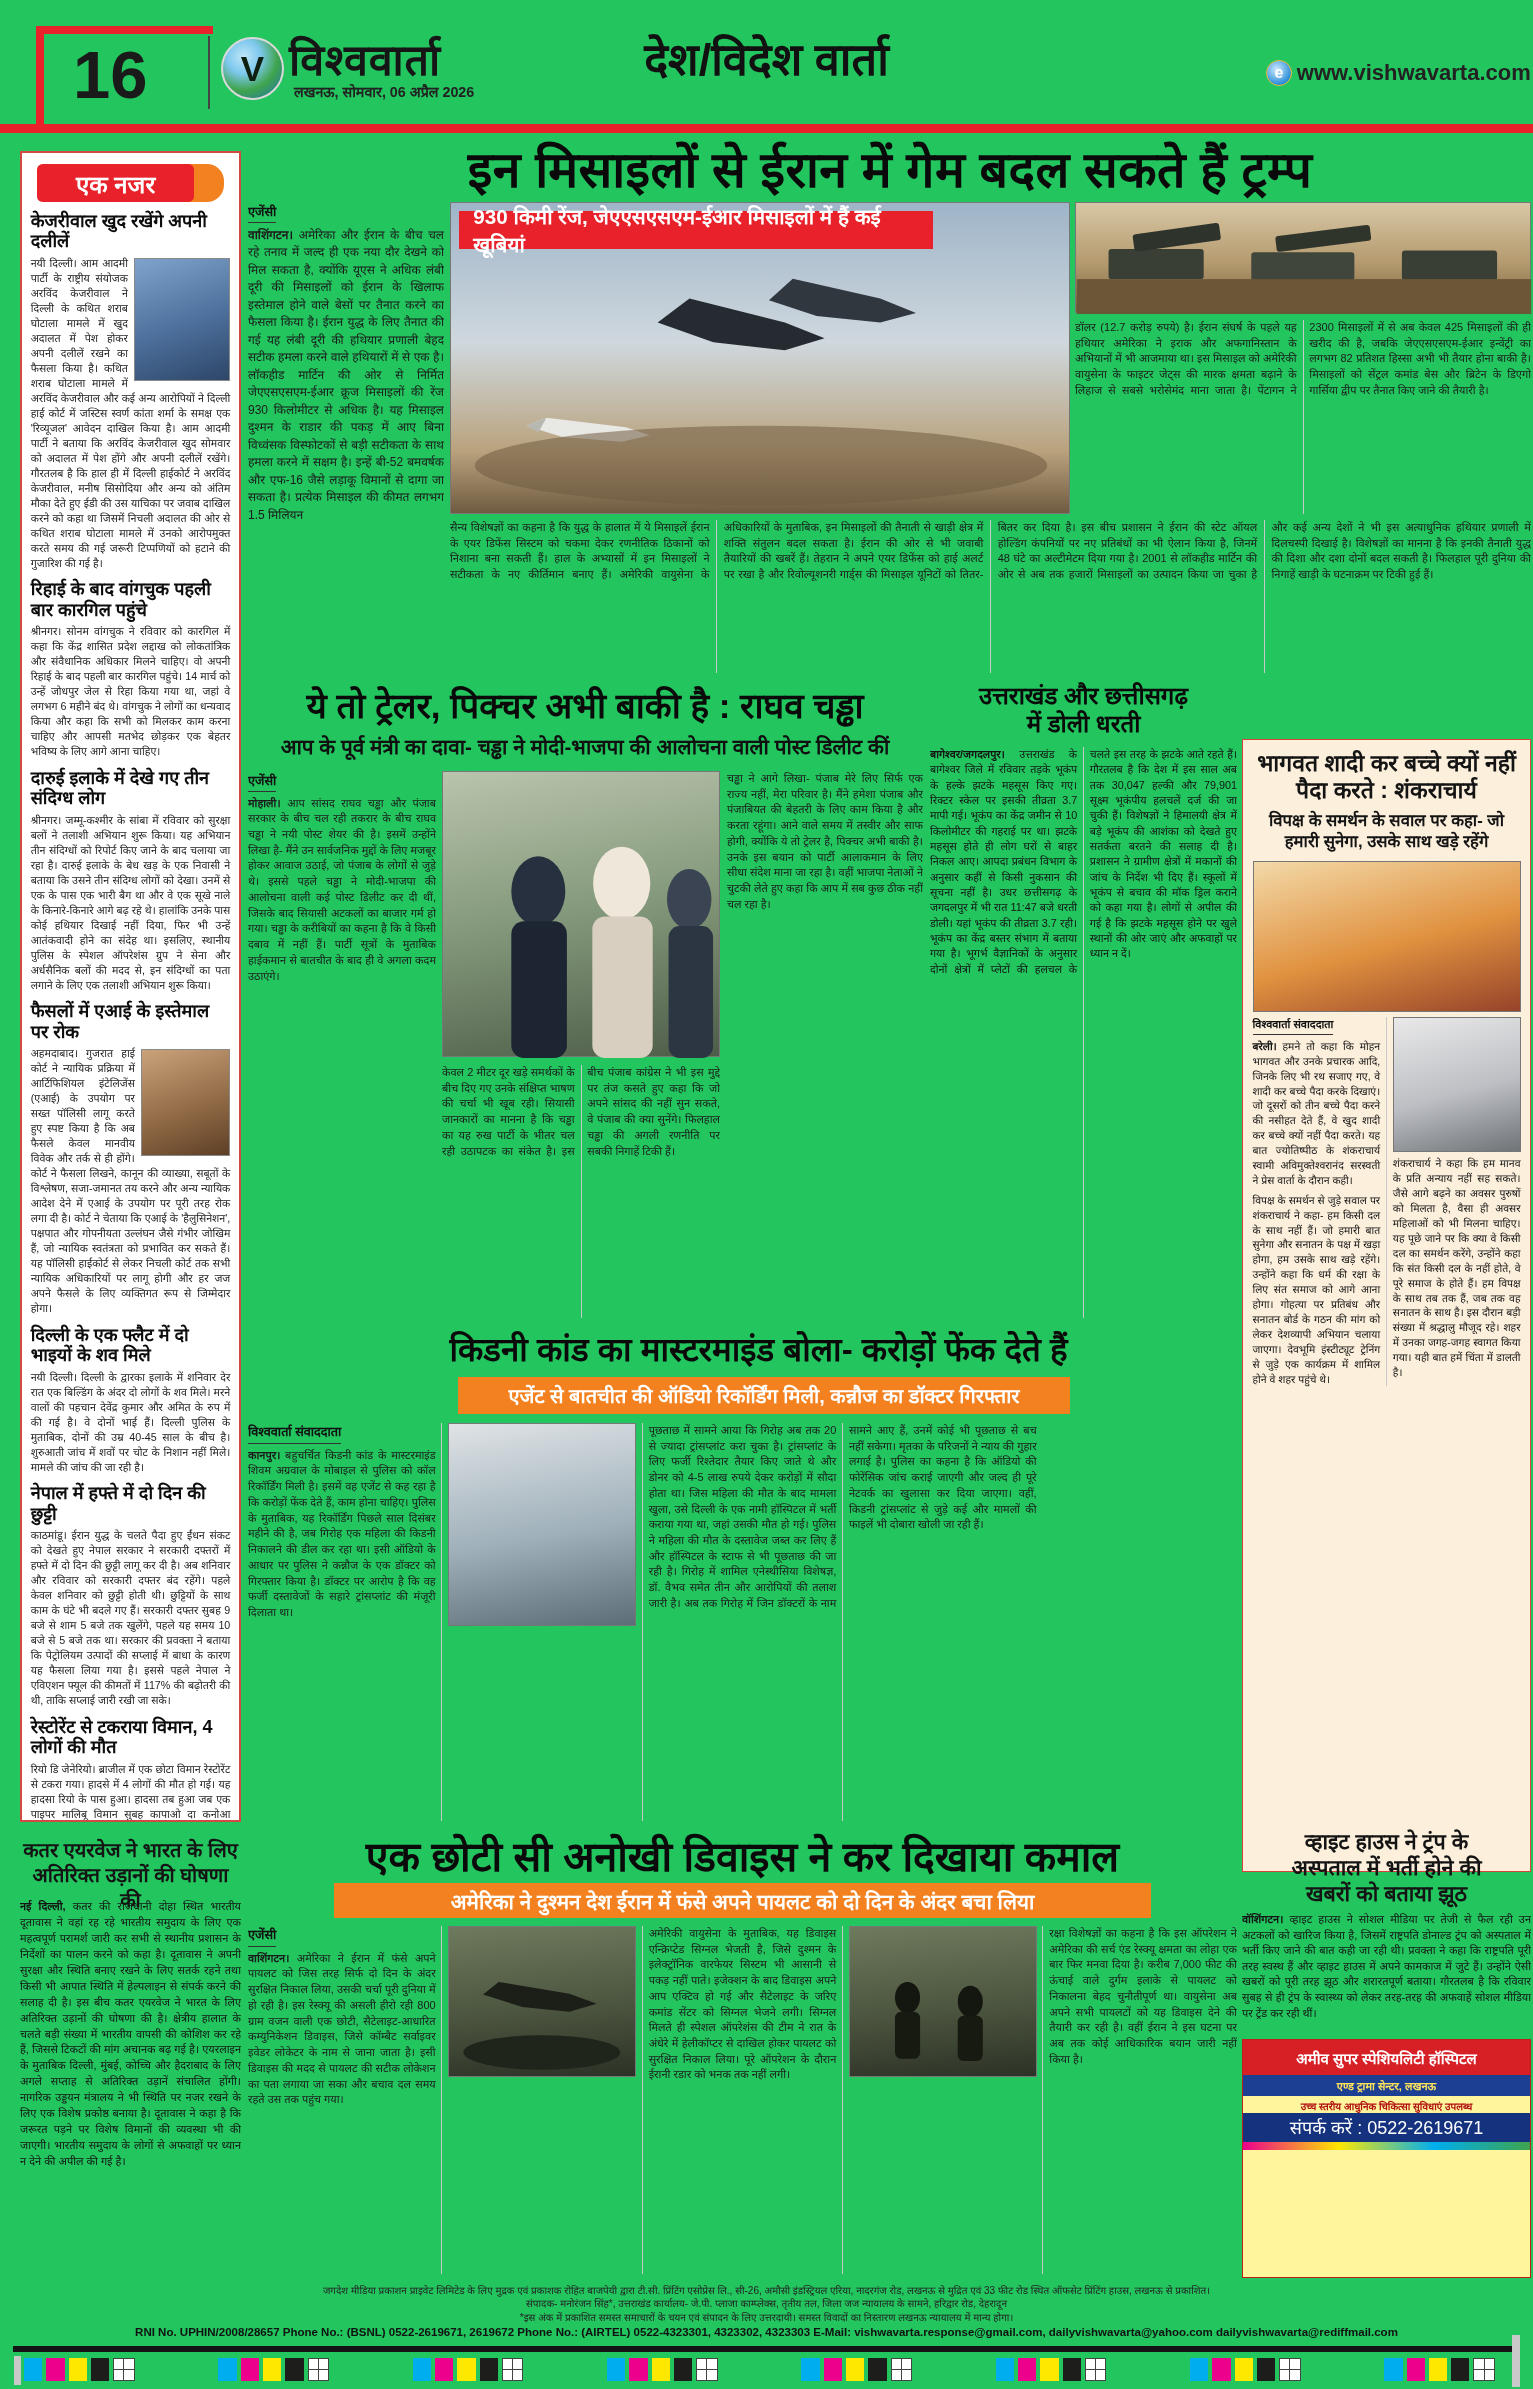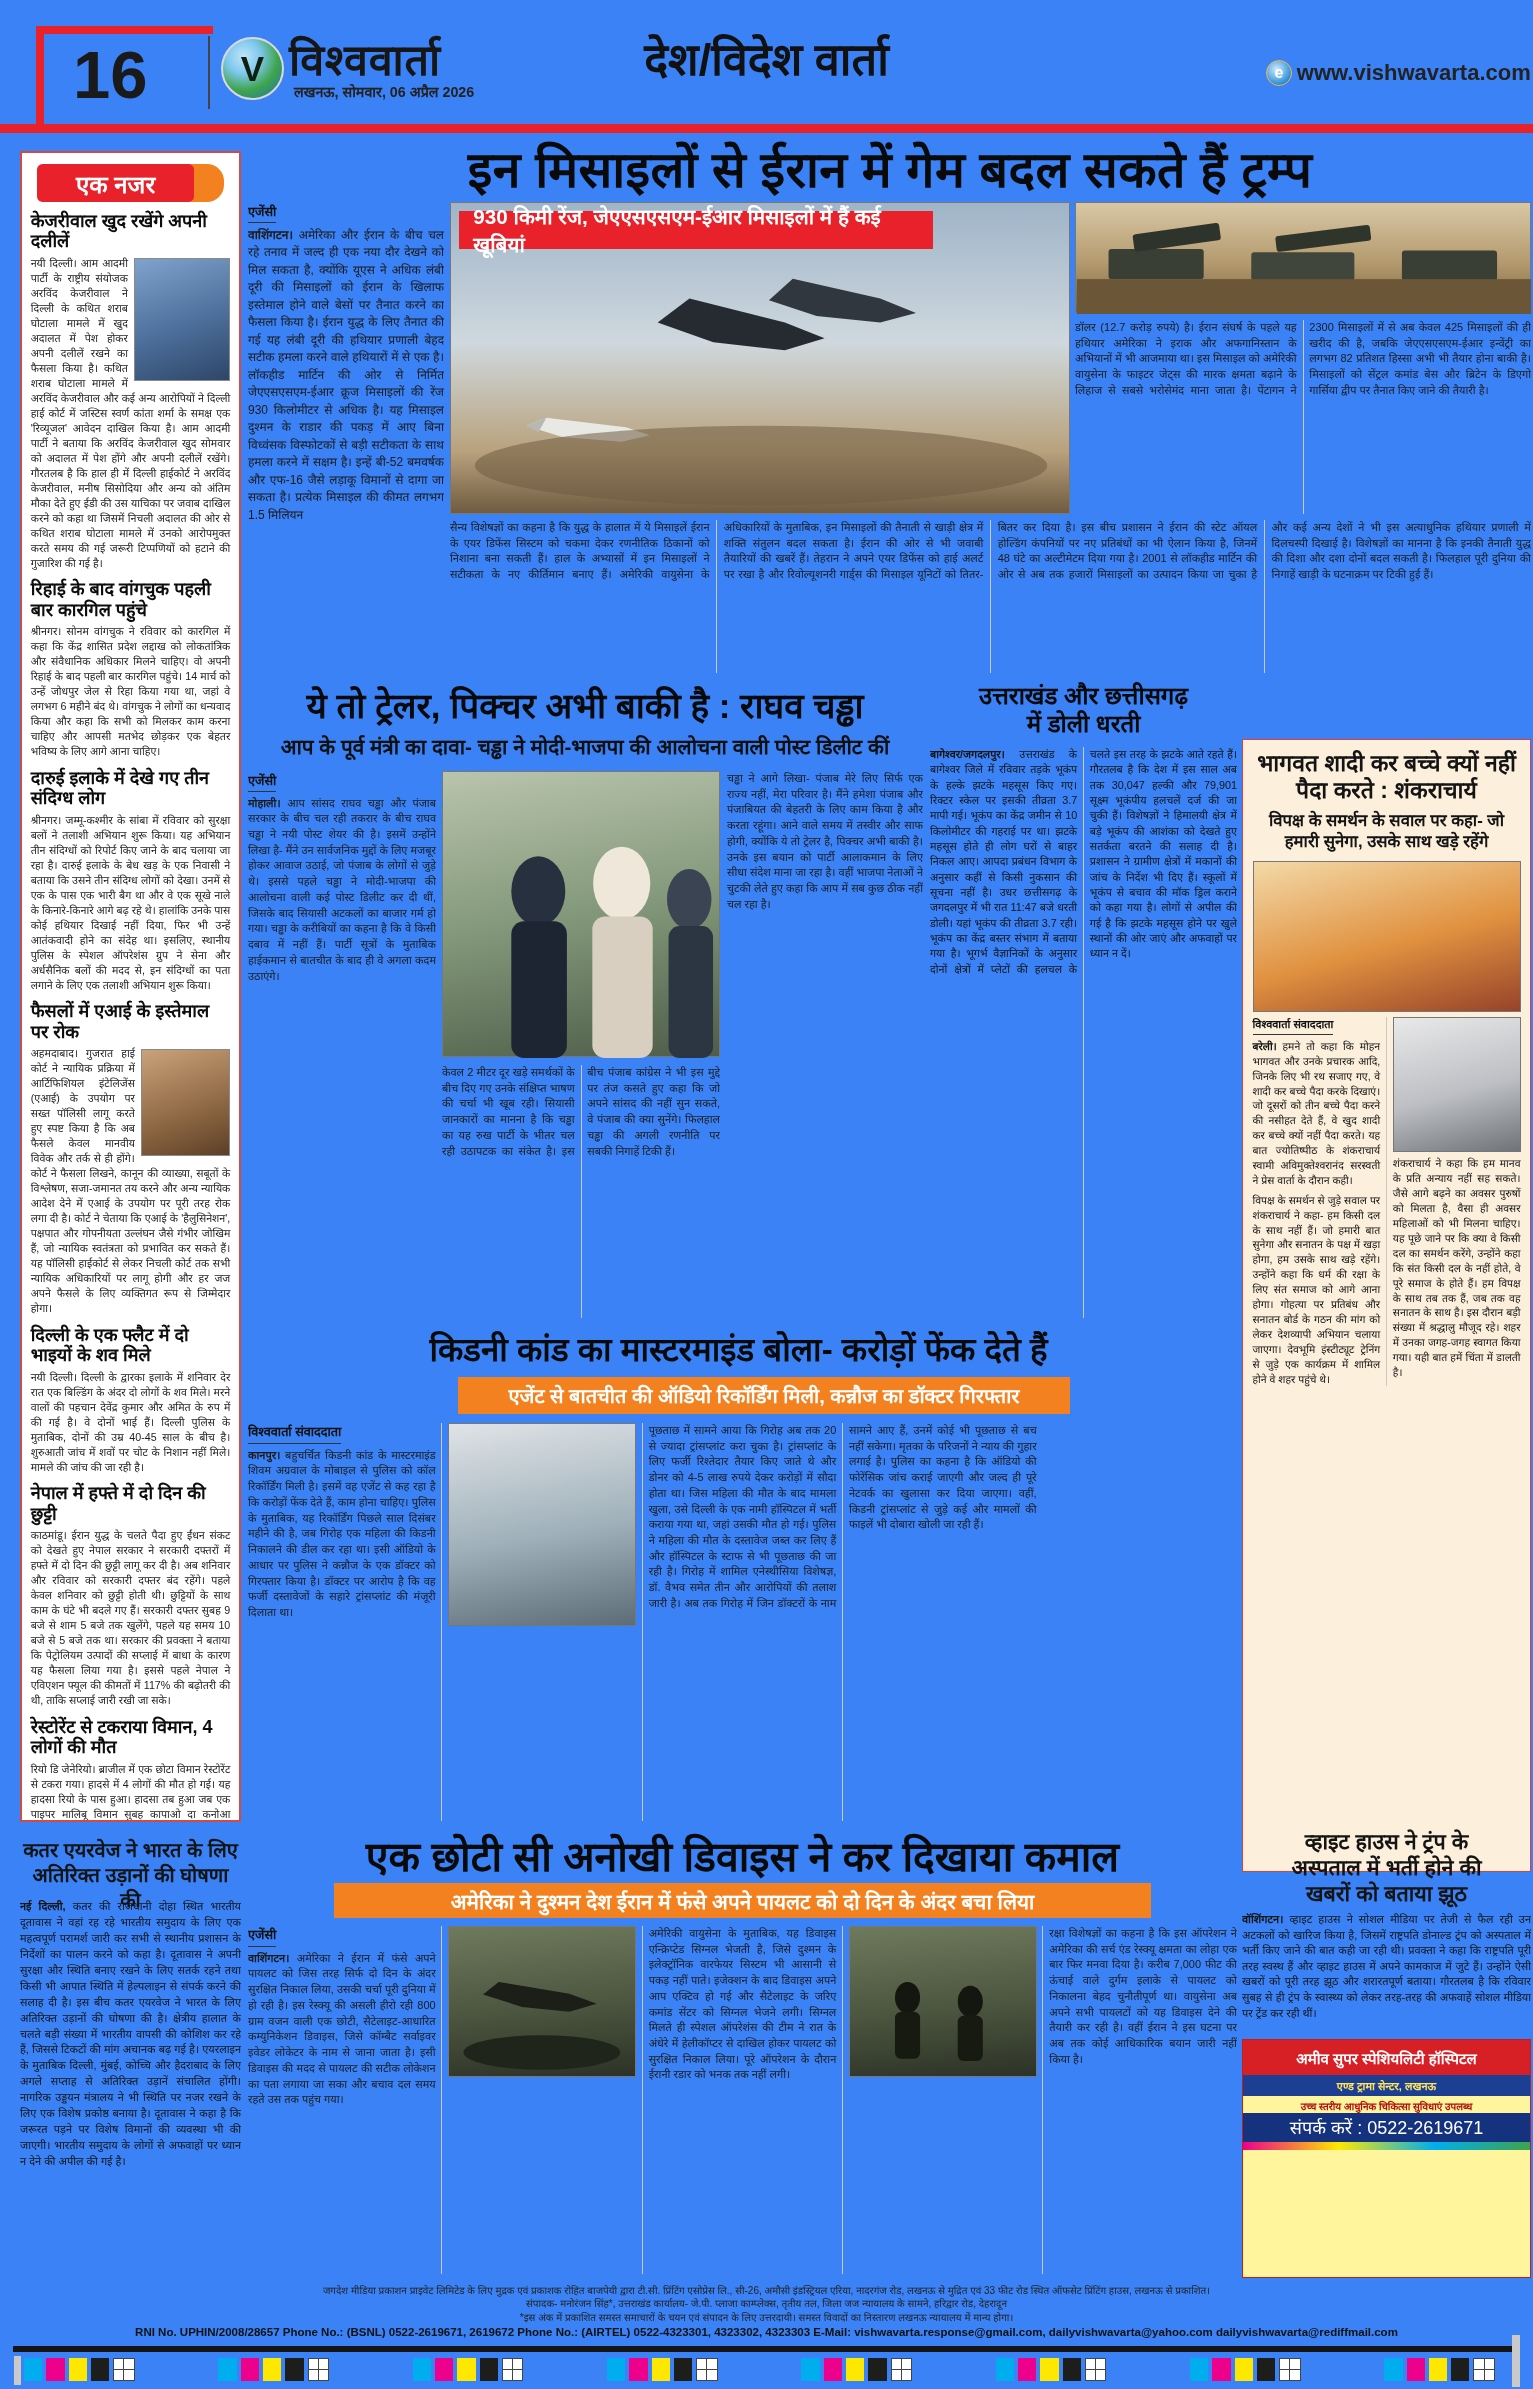--- a/index.html
+++ b/index.html
@@ -1,16 +1,16 @@
 <!DOCTYPE html>
 <html style="font-size:12.7px"><head>
 <meta charset="utf-8">
 <style>
   html,body{margin:0;padding:0;background:#9a9a9a;}
-  .page{position:relative;width:1533px;height:2389px;background:#3b82f6;overflow:hidden;
+  .page{position:relative;width:1533px;height:2389px;background:#22c55e;overflow:hidden;
         font-family:"Liberation Sans","DejaVu Sans",sans-serif;color:#141414;}
   .abs{position:absolute;}
   .jt{text-align:justify;}
   .ov{overflow:hidden;}
   
   .hdr-bracket{border-top:8.7px solid #e8212a;border-left:8.7px solid #e8212a;}
   .page-num{font-size:67px;font-weight:700;line-height:1;color:#1a1a1a;}
   .hdr-divider{width:1.6px;background:#444;}
   .logo-circle{width:59px;height:59px;border-radius:50%;
      background:radial-gradient(circle at 35% 30%,#bfe6f7 0%,#7ec8ee 30%,#3fa44d 60%,#1f6fb5 100%);
@@ -237,21 +237,21 @@
       <div>
         <span class="dl">बरेली।</span>
         <span>हमने तो कहा कि मोहन भागवत और उनके प्रचारक आदि, जिनके लिए भी रथ सजाए गए, वे शादी कर बच्चे पैदा करके दिखाएं। जो दूसरों को तीन बच्चे पैदा करने की नसीहत देते हैं, वे खुद शादी कर बच्चे क्यों नहीं पैदा करते। यह बात ज्योतिष्पीठ के शंकराचार्य स्वामी अविमुक्तेश्वरानंद सरस्वती ने प्रेस वार्ता के दौरान कही।</span>
       </div>
       <div style="margin-top:4.8px;">विपक्ष के समर्थन से जुड़े सवाल पर शंकराचार्य ने कहा- हम किसी दल के साथ नहीं हैं। जो हमारी बात सुनेगा और सनातन के पक्ष में खड़ा होगा, हम उसके साथ खड़े रहेंगे। उन्होंने कहा कि धर्म की रक्षा के लिए संत समाज को आगे आना होगा। गोहत्या पर प्रतिबंध और सनातन बोर्ड के गठन की मांग को लेकर देशव्यापी अभियान चलाया जाएगा। देवभूमि इंस्टीट्यूट ट्रेनिंग से जुड़े एक कार्यक्रम में शामिल होने वे शहर पहुंचे थे।</div>
       <div class="ph-block ph-bhagwat" style="height:135px;"></div>
       <div>शंकराचार्य ने कहा कि हम मानव के प्रति अन्याय नहीं सह सकते। जैसे आगे बढ़ने का अवसर पुरुषों को मिलता है, वैसा ही अवसर महिलाओं को भी मिलना चाहिए। यह पूछे जाने पर कि क्या वे किसी दल का समर्थन करेंगे, उन्होंने कहा कि संत किसी दल के नहीं होते, वे पूरे समाज के होते हैं। हम विपक्ष के साथ तब तक हैं, जब तक वह सनातन के साथ है। इस दौरान बड़ी संख्या में श्रद्धालु मौजूद रहे। शहर में उनका जगह-जगह स्वागत किया गया। यही बात हमें चिंता में डालती है।</div>
     </div>
   </div>
 
-  <div class="abs h2-big" style="left:244px;top:1326px;width:989px;font-size:33px;">किडनी कांड का मास्टरमाइंड बोला- करोड़ों फेंक देते हैं</div>
+  <div class="abs h2-big" style="left:264px;top:1326px;width:989px;font-size:33px;">किडनी कांड का मास्टरमाइंड बोला- करोड़ों फेंक देते हैं</div>
   <div class="abs orange-banner" style="left:458px;top:1377px;width:612px;height:37px;font-size:20px;">एजेंट से बातचीत की ऑडियो रिकॉर्डिंग मिली, कन्नौज का डॉक्टर गिरफ्तार</div>
   <div class="abs ov cols5 body-14 jt" style="left:248px;top:1423px;width:989px;height:398px;">
     <div class="byline">विश्ववार्ता संवाददाता</div>
     <div>
       <span class="dl">कानपुर।</span>
       <span>बहुचर्चित किडनी कांड के मास्टरमाइंड शिवम अग्रवाल के मोबाइल से पुलिस को कॉल रिकॉर्डिंग मिली है। इसमें वह एजेंट से कह रहा है कि करोड़ों फेंक देते हैं, काम होना चाहिए। पुलिस के मुताबिक, यह रिकॉर्डिंग पिछले साल दिसंबर महीने की है, जब गिरोह एक महिला की किडनी निकालने की डील कर रहा था। इसी ऑडियो के आधार पर पुलिस ने कन्नौज के एक डॉक्टर को गिरफ्तार किया है। डॉक्टर पर आरोप है कि वह फर्जी दस्तावेजों के सहारे ट्रांसप्लांट की मंजूरी दिलाता था।</span>
     </div>
     <div class="ph-block ph-doctor" style="height:203px;"></div>
     <div>पूछताछ में सामने आया कि गिरोह अब तक 20 से ज्यादा ट्रांसप्लांट करा चुका है। ट्रांसप्लांट के लिए फर्जी रिश्तेदार तैयार किए जाते थे और डोनर को 4-5 लाख रुपये देकर करोड़ों में सौदा होता था। जिस महिला की मौत के बाद मामला खुला, उसे दिल्ली के एक नामी हॉस्पिटल में भर्ती कराया गया था, जहां उसकी मौत हो गई। पुलिस ने महिला की मौत के दस्तावेज जब्त कर लिए हैं और हॉस्पिटल के स्टाफ से भी पूछताछ की जा रही है। गिरोह में शामिल एनेस्थीसिया विशेषज्ञ, डॉ. वैभव समेत तीन और आरोपियों की तलाश जारी है। अब तक गिरोह में जिन डॉक्टरों के नाम सामने आए हैं, उनमें कोई भी पूछताछ से बच नहीं सकेगा। मृतका के परिजनों ने न्याय की गुहार लगाई है। पुलिस का कहना है कि ऑडियो की फोरेंसिक जांच कराई जाएगी और जल्द ही पूरे नेटवर्क का खुलासा कर दिया जाएगा। वहीं, किडनी ट्रांसप्लांट से जुड़े कई और मामलों की फाइलें भी दोबारा खोली जा रही हैं।</div>
   </div>

